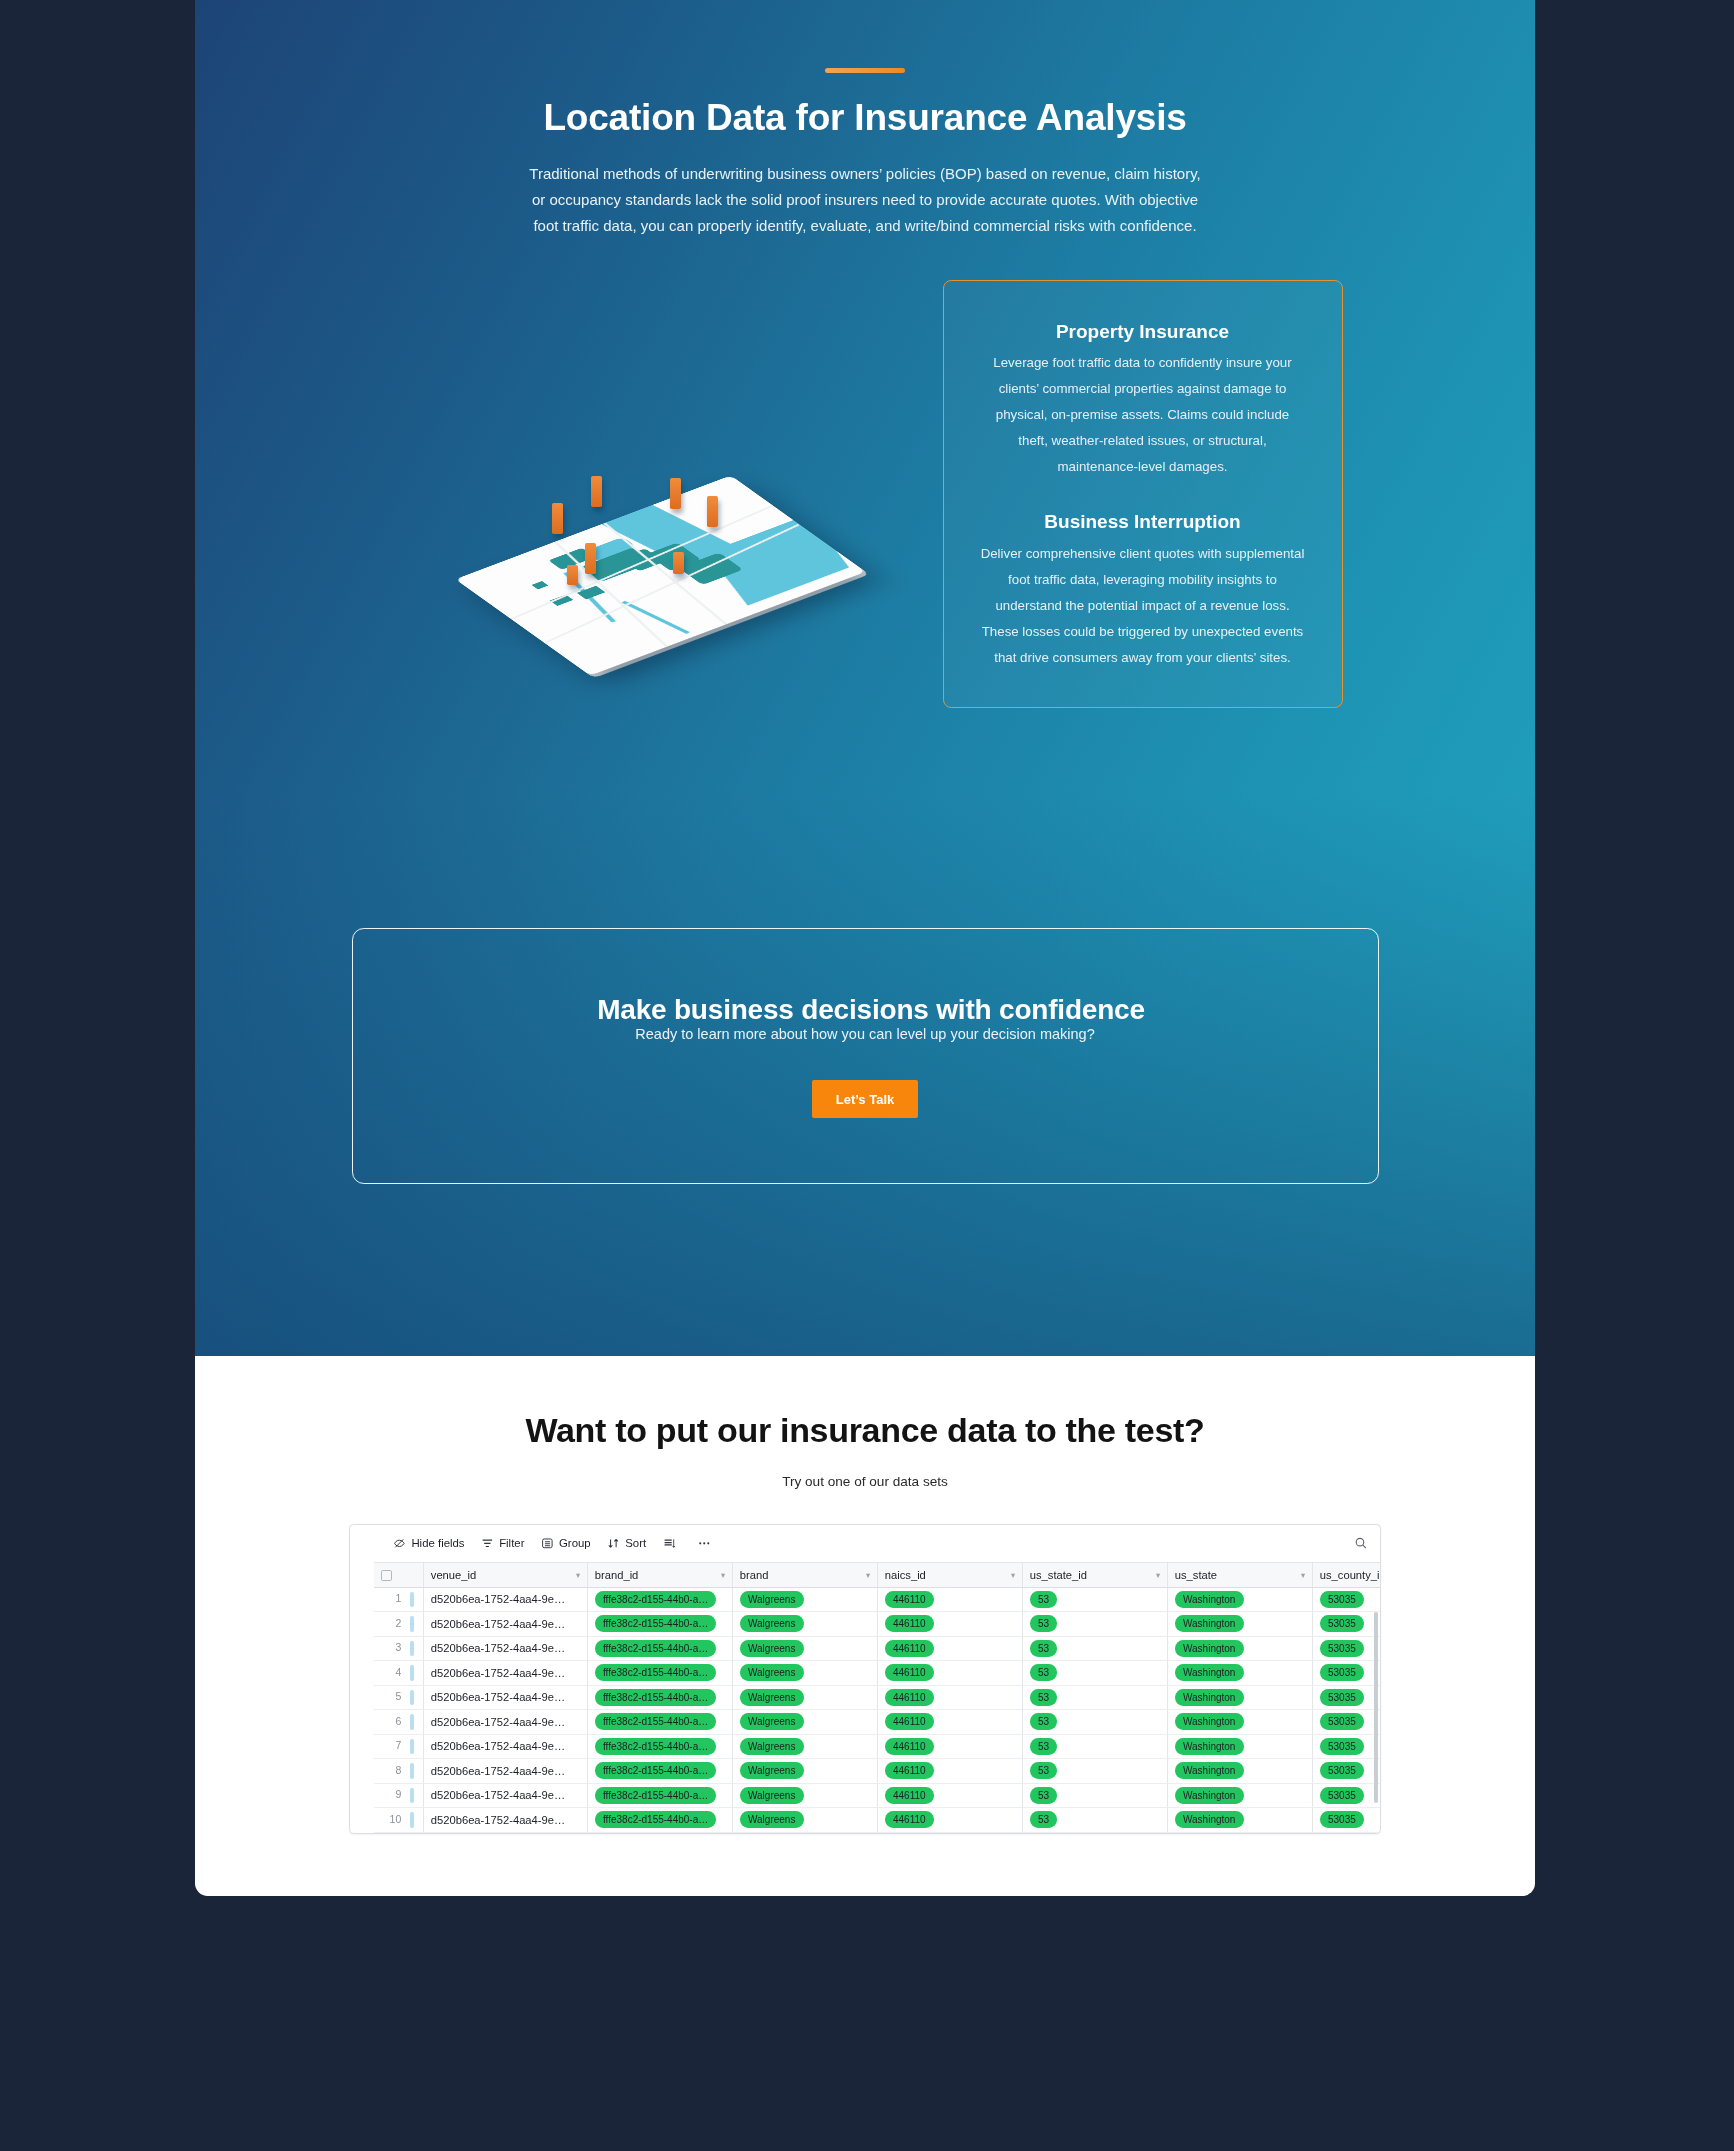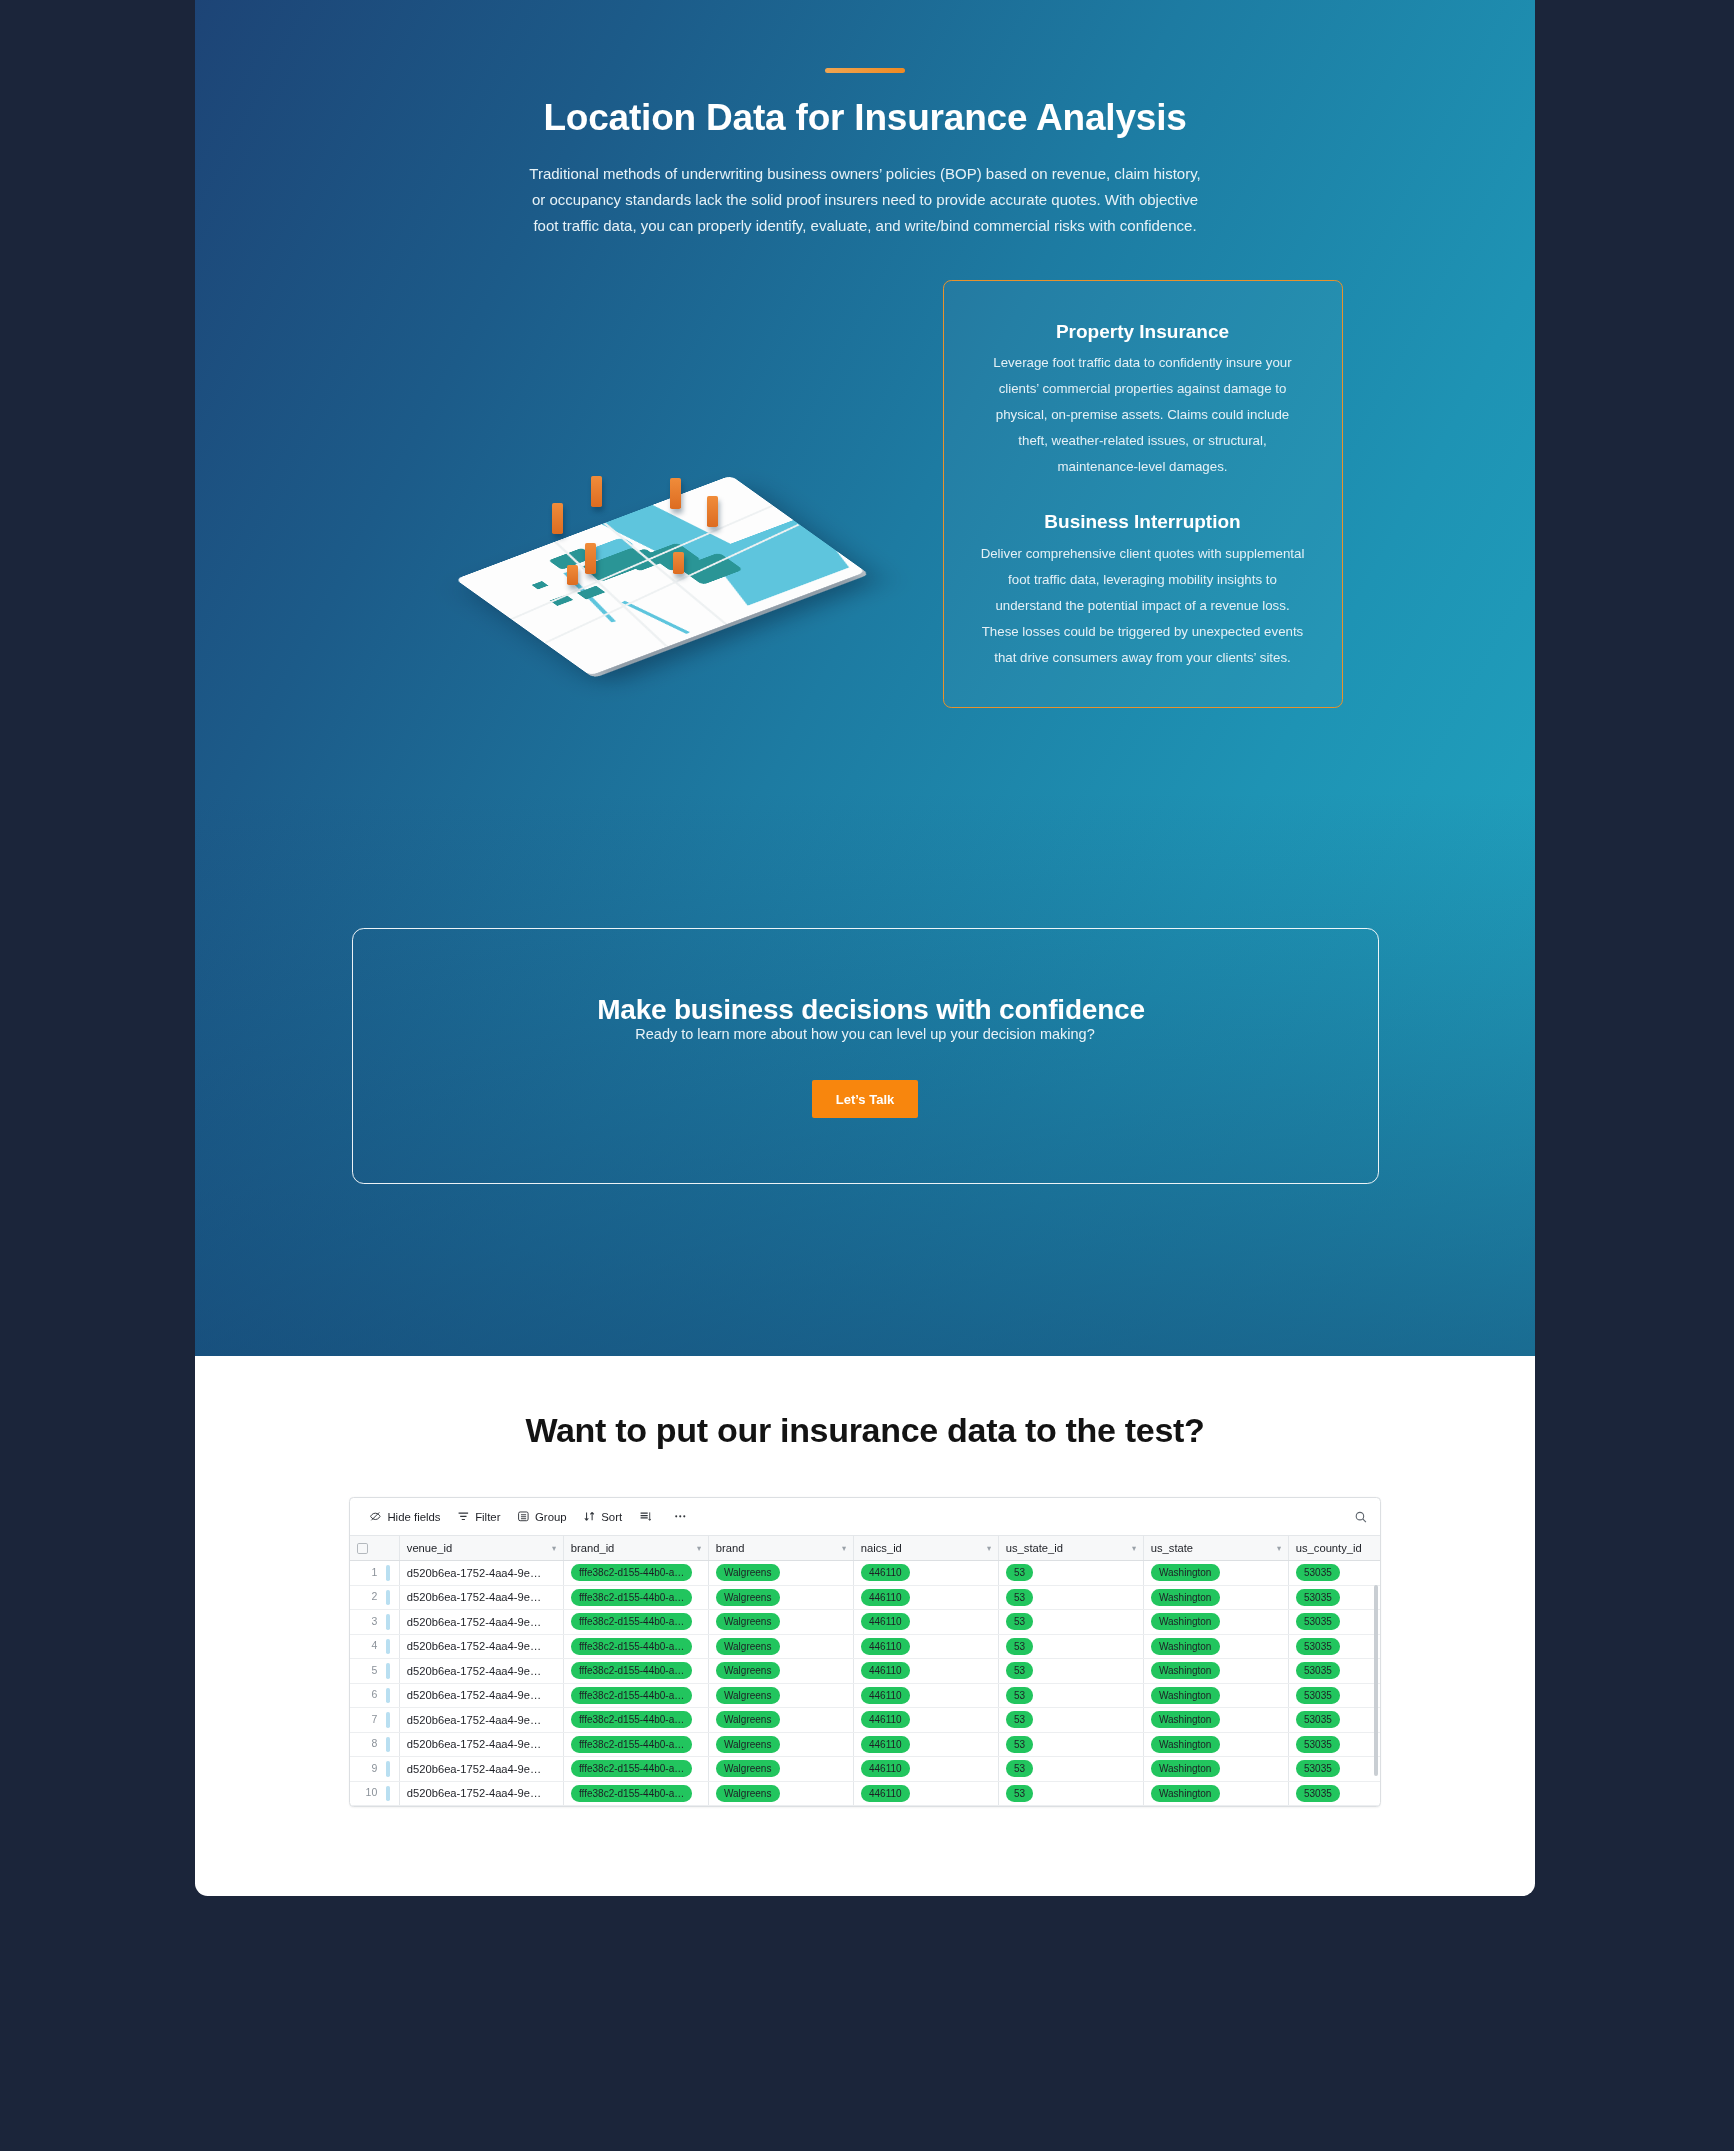--- a/index.html
+++ b/index.html
@@ -207,26 +207,27 @@
   .ws-sub {
     text-align: center;
     color: #2a2a2a;
     font-size: 13.6px;
     margin-top: 23.6px;
   }
 
   
   .grid-box {
     width: 1032px;
-    margin: 47px auto 0;
+    margin: 35px auto 0;
     border: 0.9px solid #dcdfe2;
     border-radius: 4.5px;
     background: #fff;
     overflow: hidden;
     box-shadow: 0 0.9px 1.8px rgba(0,0,0,0.05);
+    padding-left: 24px;
   }
   .grid-toolbar {
     height: 38px;
     display: flex;
     align-items: center;
     gap: 0;
     padding: 0 11px;
     border-bottom: 0.9px solid #e4e7ea;
     position: relative;
   }
@@ -349,20 +350,21 @@
 
     <div class="cta">
       <div class="cta-title">Make business decisions with confidence</div>
       <div class="cta-sub">Ready to learn more about how you can level up your decision making?</div>
       <button class="cta-btn">Let’s Talk</button>
     </div>
   </section>
 
   <section class="white-sec">
     <h2 class="ws-title">Want to put our insurance data to the test?</h2>
+    <div class="ws-sub">Try out one of our data sets</div>
 
     <div class="grid-box grid-rel">
 
       <div class="grid-toolbar">
 
         <div class="tb-item">
           <span>
             <svg width="12.7" height="12.7" viewBox="0 0 16 16">
                 <path d="M2 8s2-4 6-4 6 4 6 4-2 4-6 4-6-4-6-4z" fill="none" stroke="#31353b" stroke-width="1.2"></path>
                 <line x1="3" y1="13" x2="13" y2="3" stroke="#31353b" stroke-width="1.2"></line>

